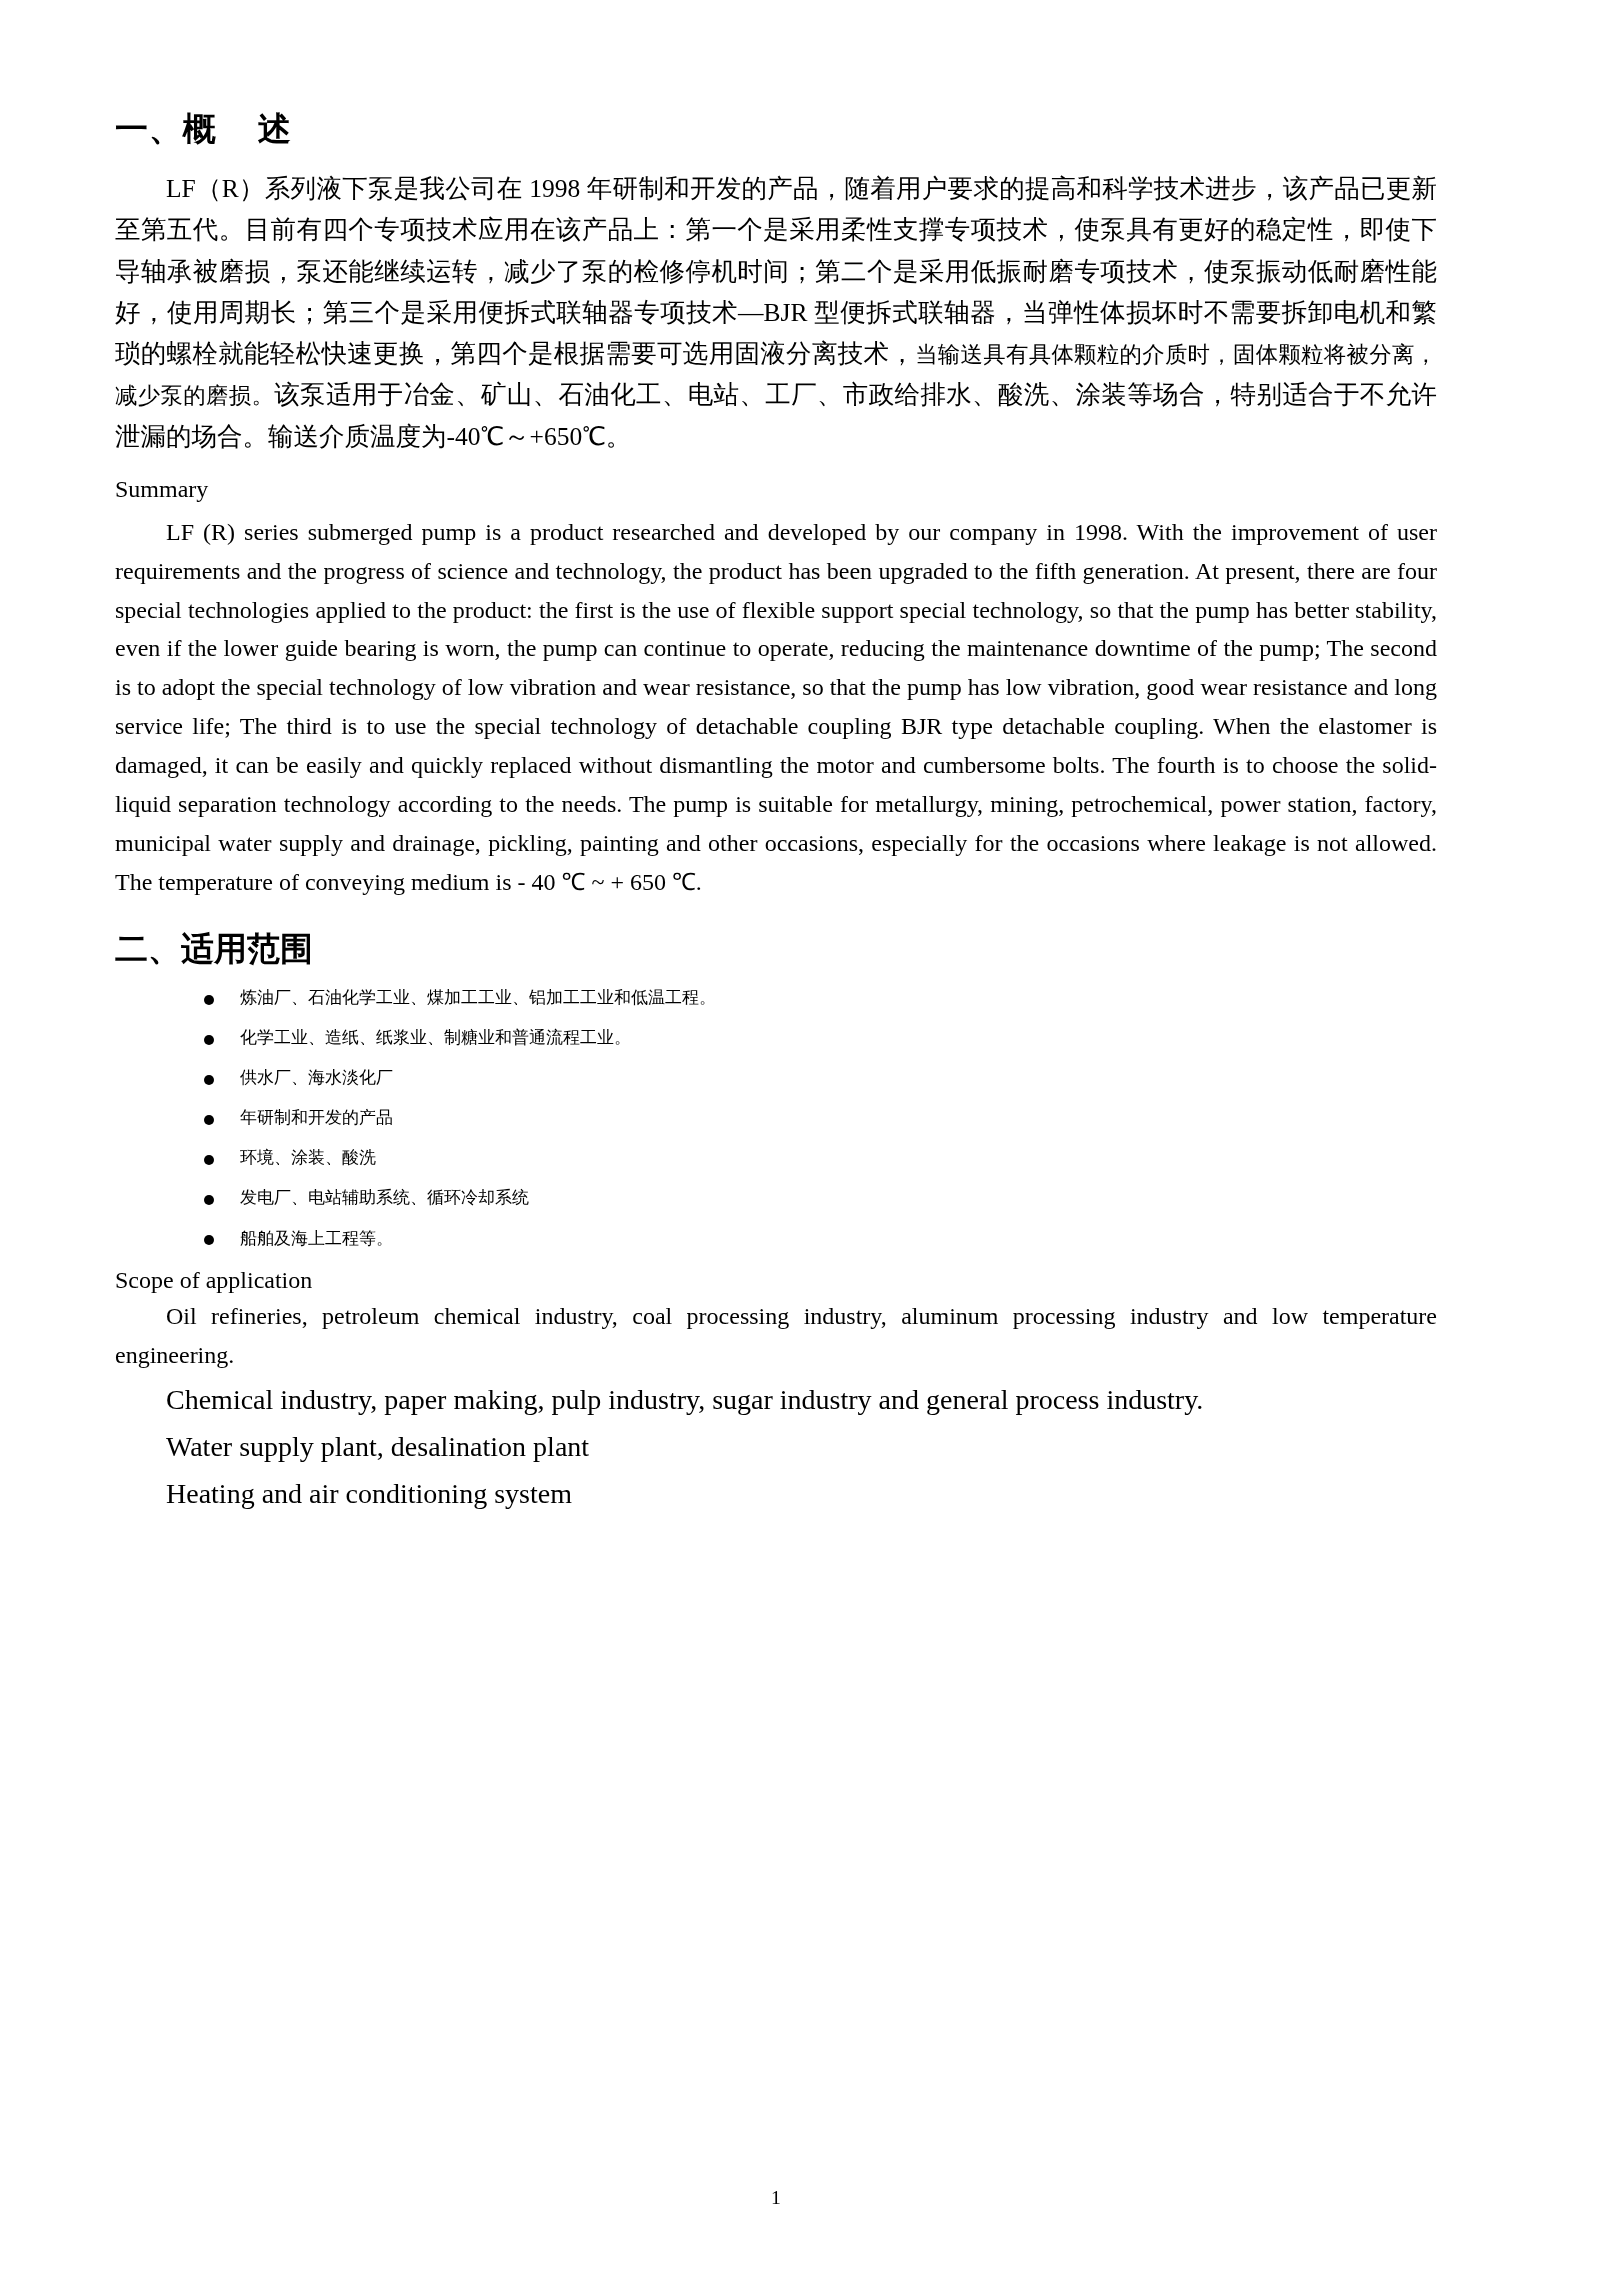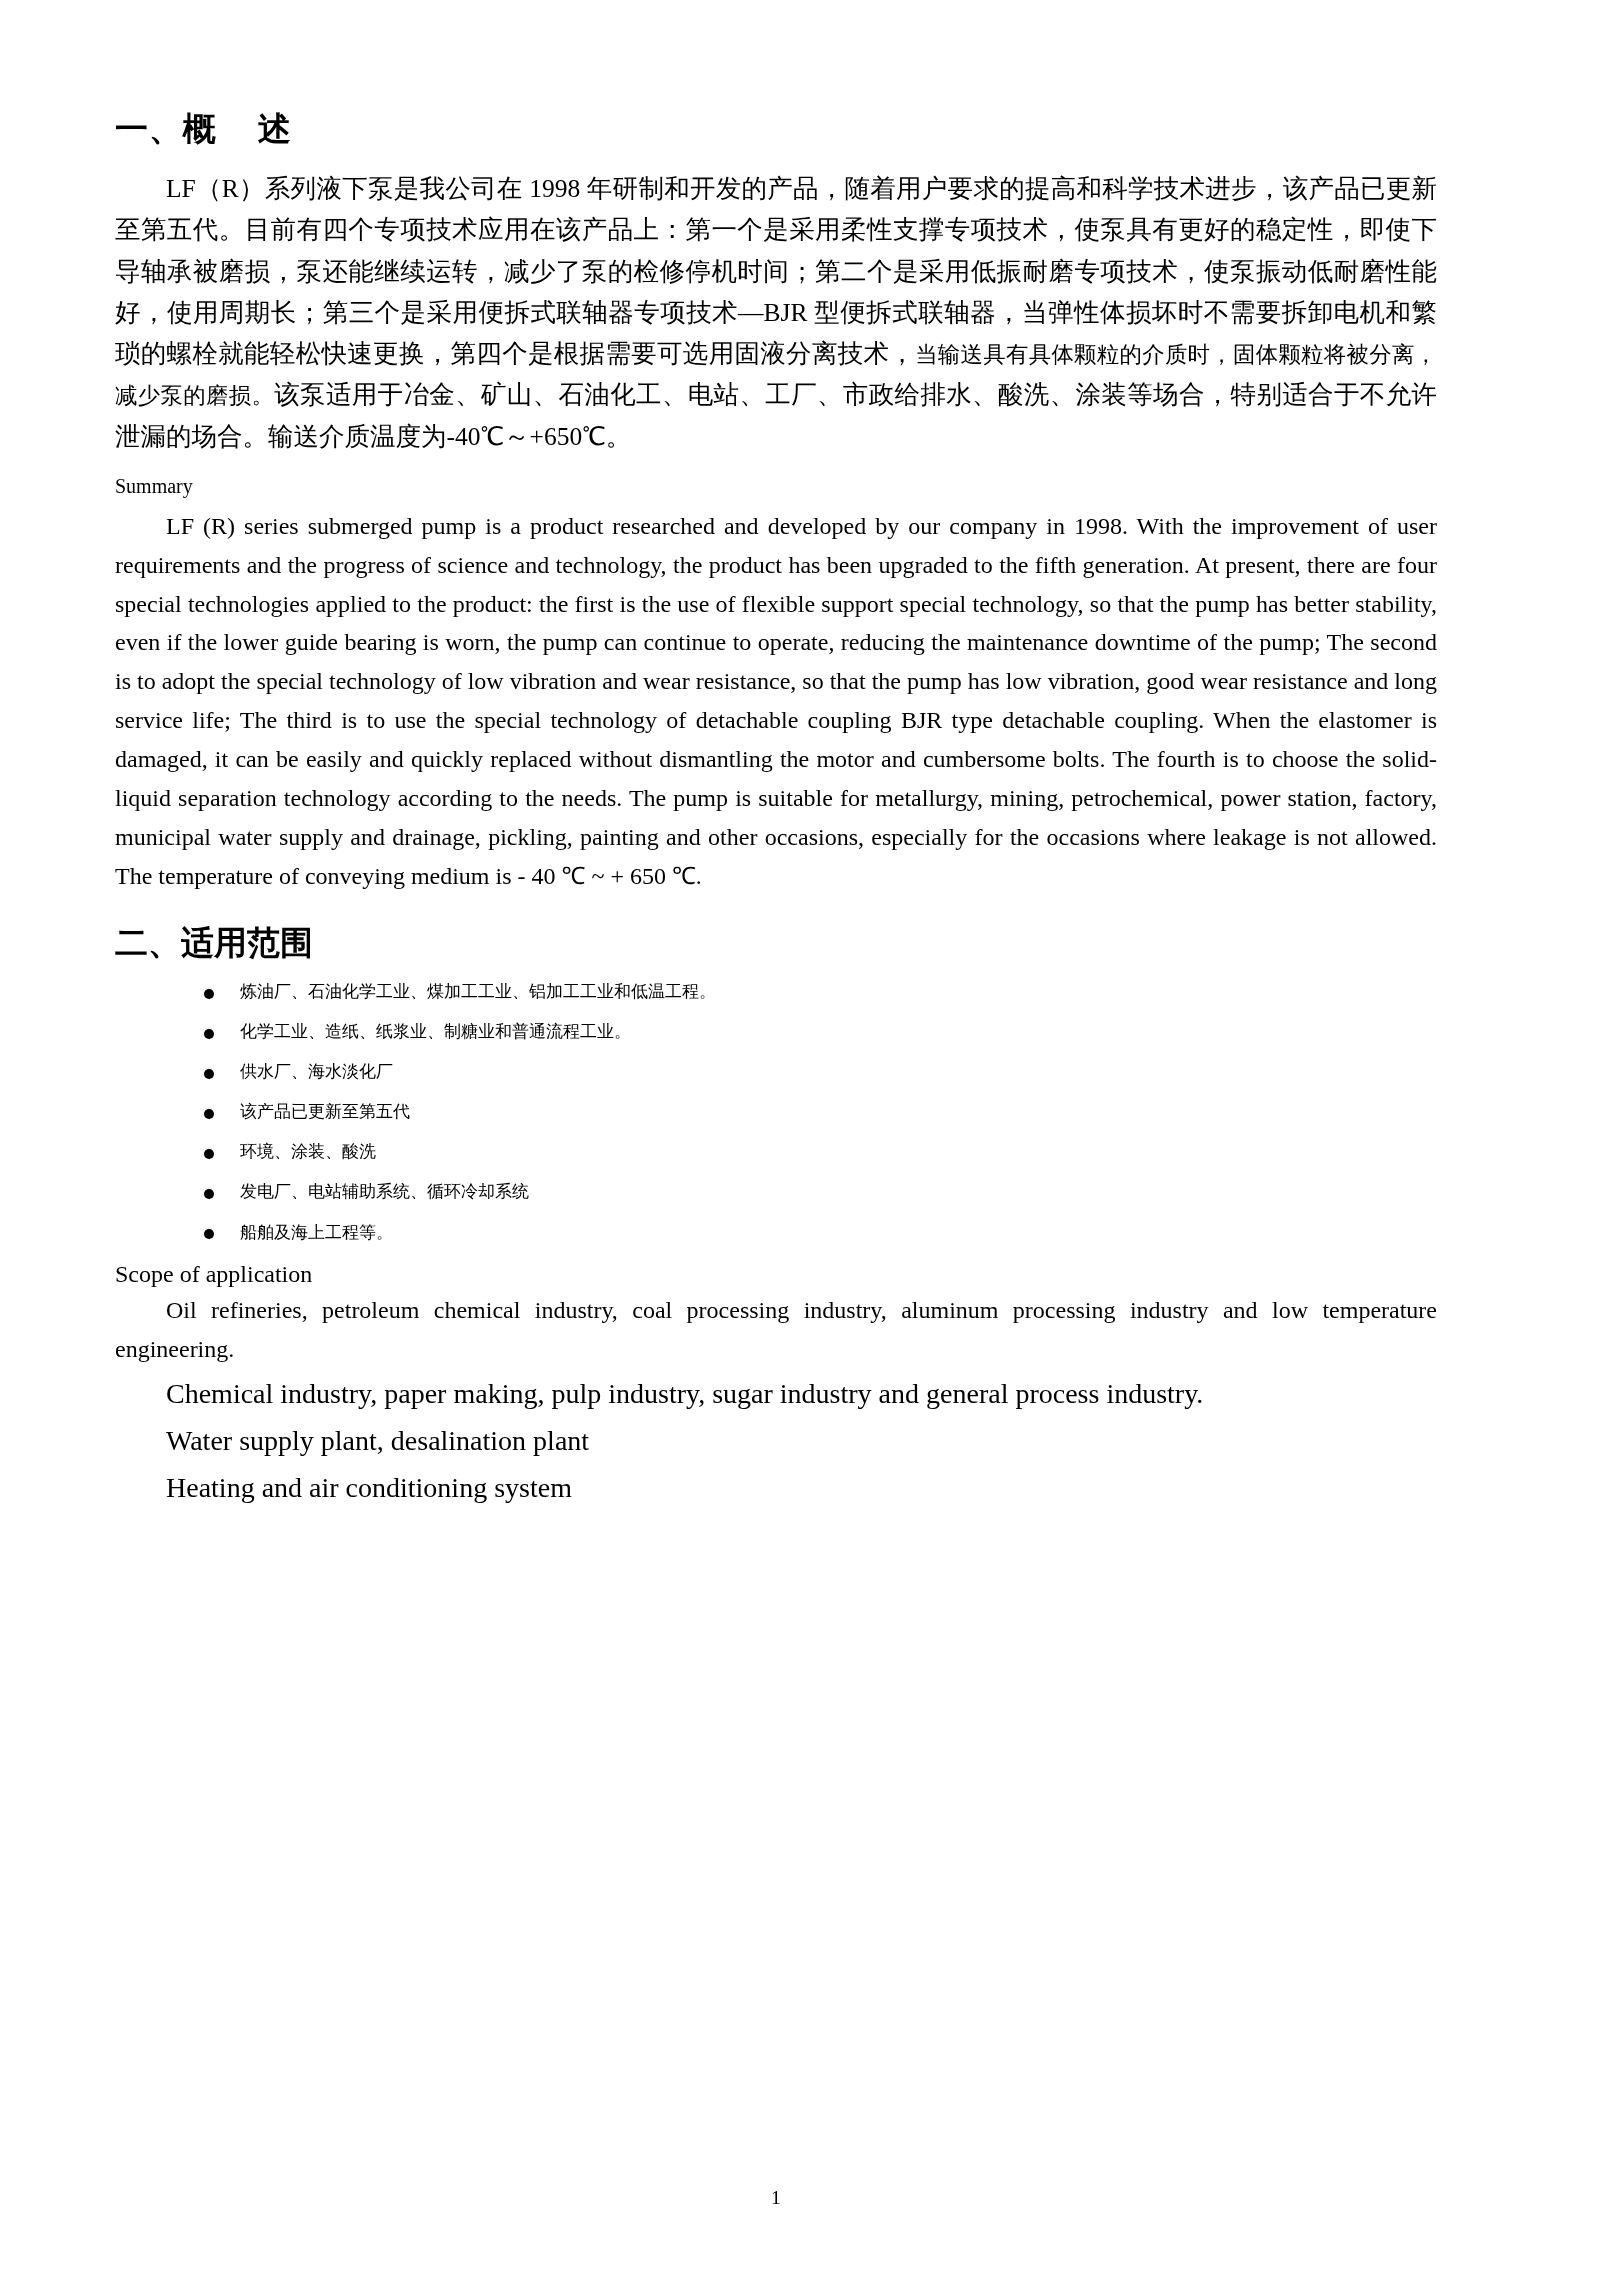--- a/index.html
+++ b/index.html
@@ -38,21 +38,21 @@
   }
   p.cn {
     font-size: 25.5px;
     line-height: 1.62;
     text-align: justify;
     text-justify: inter-ideograph;
     margin: 0;
     text-indent: 51px;
   }
   p.en-label {
-    font-size: 20px;
+    font-size: 24px;
     line-height: 1.5;
     margin: 14.3px 0 5.4px 0;
   }
   p.en {
     font-size: 24px;
     line-height: 1.62;
     text-align: justify;
     margin: 0;
     text-indent: 51px;
   }
@@ -120,21 +120,21 @@
   <p class="en-label">Summary</p>
 
   <p class="en">LF (R) series submerged pump is a product researched and developed by our company in 1998. With the improvement of user requirements and the progress of science and technology, the product has been upgraded to the fifth generation. At present, there are four special technologies applied to the product: the first is the use of flexible support special technology, so that the pump has better stability, even if the lower guide bearing is worn, the pump can continue to operate, reducing the maintenance downtime of the pump; The second is to adopt the special technology of low vibration and wear resistance, so that the pump has low vibration, good wear resistance and long service life; The third is to use the special technology of detachable coupling BJR type detachable coupling. When the elastomer is damaged, it can be easily and quickly replaced without dismantling the motor and cumbersome bolts. The fourth is to choose the solid-liquid separation technology according to the needs. The pump is suitable for metallurgy, mining, petrochemical, power station, factory, municipal water supply and drainage, pickling, painting and other occasions, especially for the occasions where leakage is not allowed. The temperature of conveying medium is - 40 ℃ ~ + 650 ℃.</p>
 
   <h2 class="h1-2">二、适用范围</h2>
 
   <ul class="bullets">
     <li><span class="dot"></span><span>炼油厂、石油化学工业、煤加工工业、铝加工工业和低温工程。</span></li>
     <li><span class="dot"></span><span>化学工业、造纸、纸浆业、制糖业和普通流程工业。</span></li>
     <li><span class="dot"></span><span>供水厂、海水淡化厂</span></li>
-    <li><span class="dot"></span><span>该产品已更新至第五代</span></li>
+    <li><span class="dot"></span><span>年研制和开发的产品</span></li>
     <li><span class="dot"></span><span>环境、涂装、酸洗</span></li>
     <li><span class="dot"></span><span>发电厂、电站辅助系统、循环冷却系统</span></li>
     <li><span class="dot"></span><span>船舶及海上工程等。</span></li>
   </ul>
 
   <p class="scope-label">Scope of application</p>
   <p class="scope-para">Oil refineries, petroleum chemical industry, coal processing industry, aluminum processing industry and low temperature engineering.</p>
   <p class="scope-line">Chemical industry, paper making, pulp industry, sugar industry and general process industry.</p>
   <p class="scope-line">Water supply plant, desalination plant</p>
   <p class="scope-line">Heating and air conditioning system</p>

